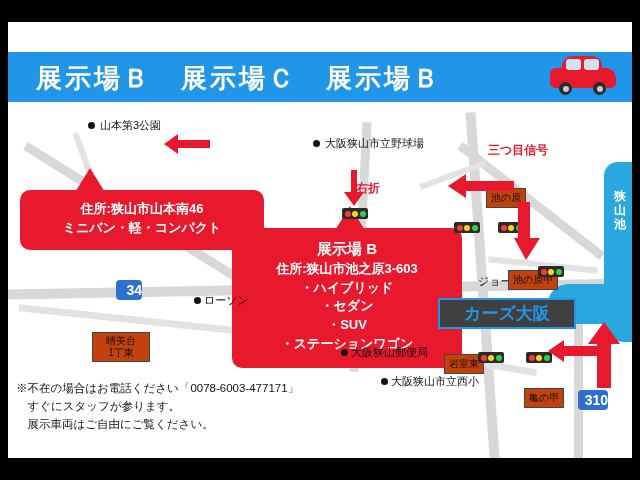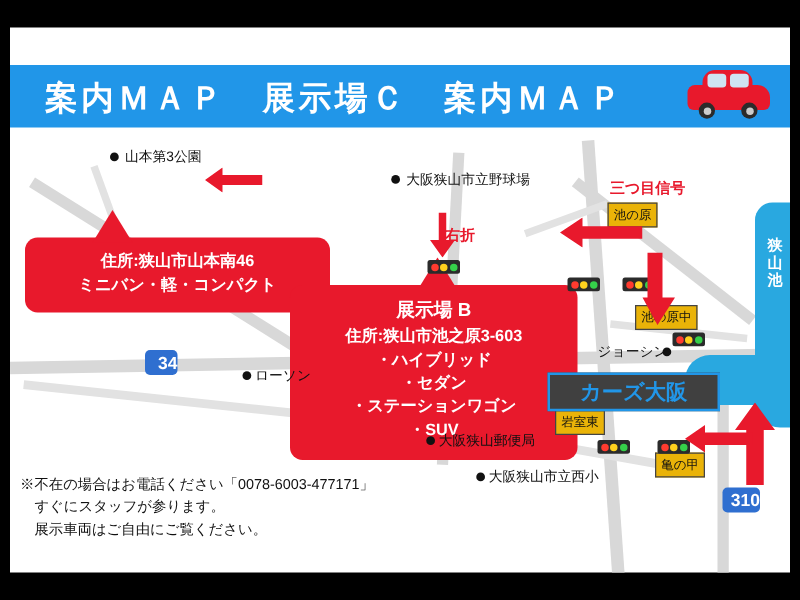--- a/index.html
+++ b/index.html
@@ -40,22 +40,22 @@
   .dot{position:absolute;width:7px;height:7px;background:#111;border-radius:50%;}
 
   
   .sig{position:absolute;width:26px;height:11px;background:#2b2b2b;border-radius:2px;}
   .sig i{position:absolute;top:2.5px;width:6px;height:6px;border-radius:50%;display:block;}
   .sig i.r{left:2.5px;background:#ff3b2f;}
   .sig i.y{left:10px;background:#ffd21e;}
   .sig i.g{left:17.5px;background:#35d04a;}
 
   
-  .lbl{position:absolute;background:#eab308;border:1px solid #444;font-size:10px;
-    color:#111;padding:2px 4px;white-space:nowrap;}
+  .lbl{position:absolute;background:#c2410c;border:1px solid #444;font-size:10px;
+    color:#111;padding:2px 4px;white-space:nowrap;margin-top:26px;}
   .lbl.center{text-align:center;}
 
   
   .shield{position:absolute;width:26px;height:20px;background:#2f6fd0;color:#fff;font-size:14px;
     font-weight:bold;text-align:right;line-height:20px;border-radius:4px;}
 
   
   .store{position:absolute;background:#404040;border:2px solid #2196e8;color:#2196e8;
     font-size:17px;font-weight:bold;padding:2px 24px;white-space:nowrap;}
 
@@ -82,21 +82,21 @@
     <div class="road thin" style="left:10px;top:300px;width:340px;height:7px;transform:rotate(6deg);"></div>
     <div class="road thin" style="left:330px;top:330px;width:200px;height:7px;transform:rotate(10deg);"></div>
     <div class="road" style="left:566px;top:300px;width:9px;height:150px;"></div>
     <div class="road thin" style="left:410px;top:150px;width:70px;height:6px;transform:rotate(-20deg);"></div>
     <div class="road thin" style="left:480px;top:240px;width:110px;height:6px;transform:rotate(6deg);"></div>
 
     <div class="water" style="left:596px;top:140px;width:28px;height:180px;border-radius:14px 0 0 20px;"></div>
     <div class="water" style="left:540px;top:262px;width:84px;height:40px;border-radius:20px 0 0 0;"></div>
 
     <div class="banner"></div>
-    <div class="banner-title">案内ＭＡＰ　展示場Ｃ　案内ＭＡＰ</div>
+    <div class="banner-title">展示場Ｂ　展示場Ｃ　展示場Ｂ</div>
     <div class="car">
       <div class="body"></div>
         <div class="roof"></div>
       <div class="win1"></div>
         <div class="win2"></div>
       <div class="w1"></div>
         <div class="w2"></div>
       <div class="w1i"></div>
         <div class="w2i"></div>
     </div>
@@ -105,22 +105,22 @@
       <div class="sub">住所:狭山市山本南46</div>
       <div class="li">ミニバン・軽・コンパクト</div>
     </div>
     <div class="tail" style="left:66px;top:146px;border-left:16px solid transparent;border-right:16px solid transparent;border-bottom:26px solid #e8192c;"></div>
 
     <div class="callout" style="left:224px;top:206px;width:218px;padding:10px 6px 14px;">
       <div class="ttl">展示場 B</div>
       <div class="sub">住所:狭山市池之原3-603</div>
       <div class="li">・ハイブリッド</div>
       <div class="li">・セダン</div>
+      <div class="li">・SUV</div>
       <div class="li">・ステーションワゴン</div>
-      <div class="li">・SUV</div>
     </div>
     <div class="tail" style="left:326px;top:184px;border-left:16px solid transparent;border-right:16px solid transparent;border-bottom:26px solid #e8192c;"></div>
 
     <div class="dot" style="left:80px;top:100px;"></div>
     <div class="poi" style="left:92px;top:96px;font-size:11px;">山本第3公園</div>
 
     <div class="dot" style="left:305px;top:118px;"></div>
     <div class="poi" style="left:317px;top:114px;font-size:11px;">大阪狭山市立野球場</div>
 
     <div class="dot" style="left:522px;top:256px;"></div>
@@ -128,20 +128,24 @@
 
     <div class="dot" style="left:186px;top:275px;"></div>
     <div class="poi" style="left:196px;top:271px;font-size:11px;">ローソン</div>
 
     <div class="dot" style="left:333px;top:327px;"></div>
     <div class="poi" style="left:343px;top:323px;font-size:11px;">大阪狭山郵便局</div>
 
     <div class="dot" style="left:373px;top:356px;"></div>
     <div class="poi" style="left:383px;top:352px;font-size:11px;">大阪狭山市立西小</div>
 
+    <div class="lbl center" style="left:84px;top:284px;width:48px;line-height:1.2;">
+      <span>晴美台</span><br>
+      <span>1丁東</span>
+    </div>
     <div class="lbl" style="left:478px;top:140px;">池の原</div>
     <div class="lbl" style="left:500px;top:222px;">池の原中</div>
     <div class="lbl" style="left:436px;top:306px;">岩室東</div>
     <div class="lbl" style="left:516px;top:340px;">亀の甲</div>
 
     <div class="store" style="left:430px;top:276px;">カーズ大阪</div>
 
     <div class="shield" style="left:108px;top:258px;">34</div>
     <div class="shield" style="left:570px;top:368px;width:30px;">310</div>
 

